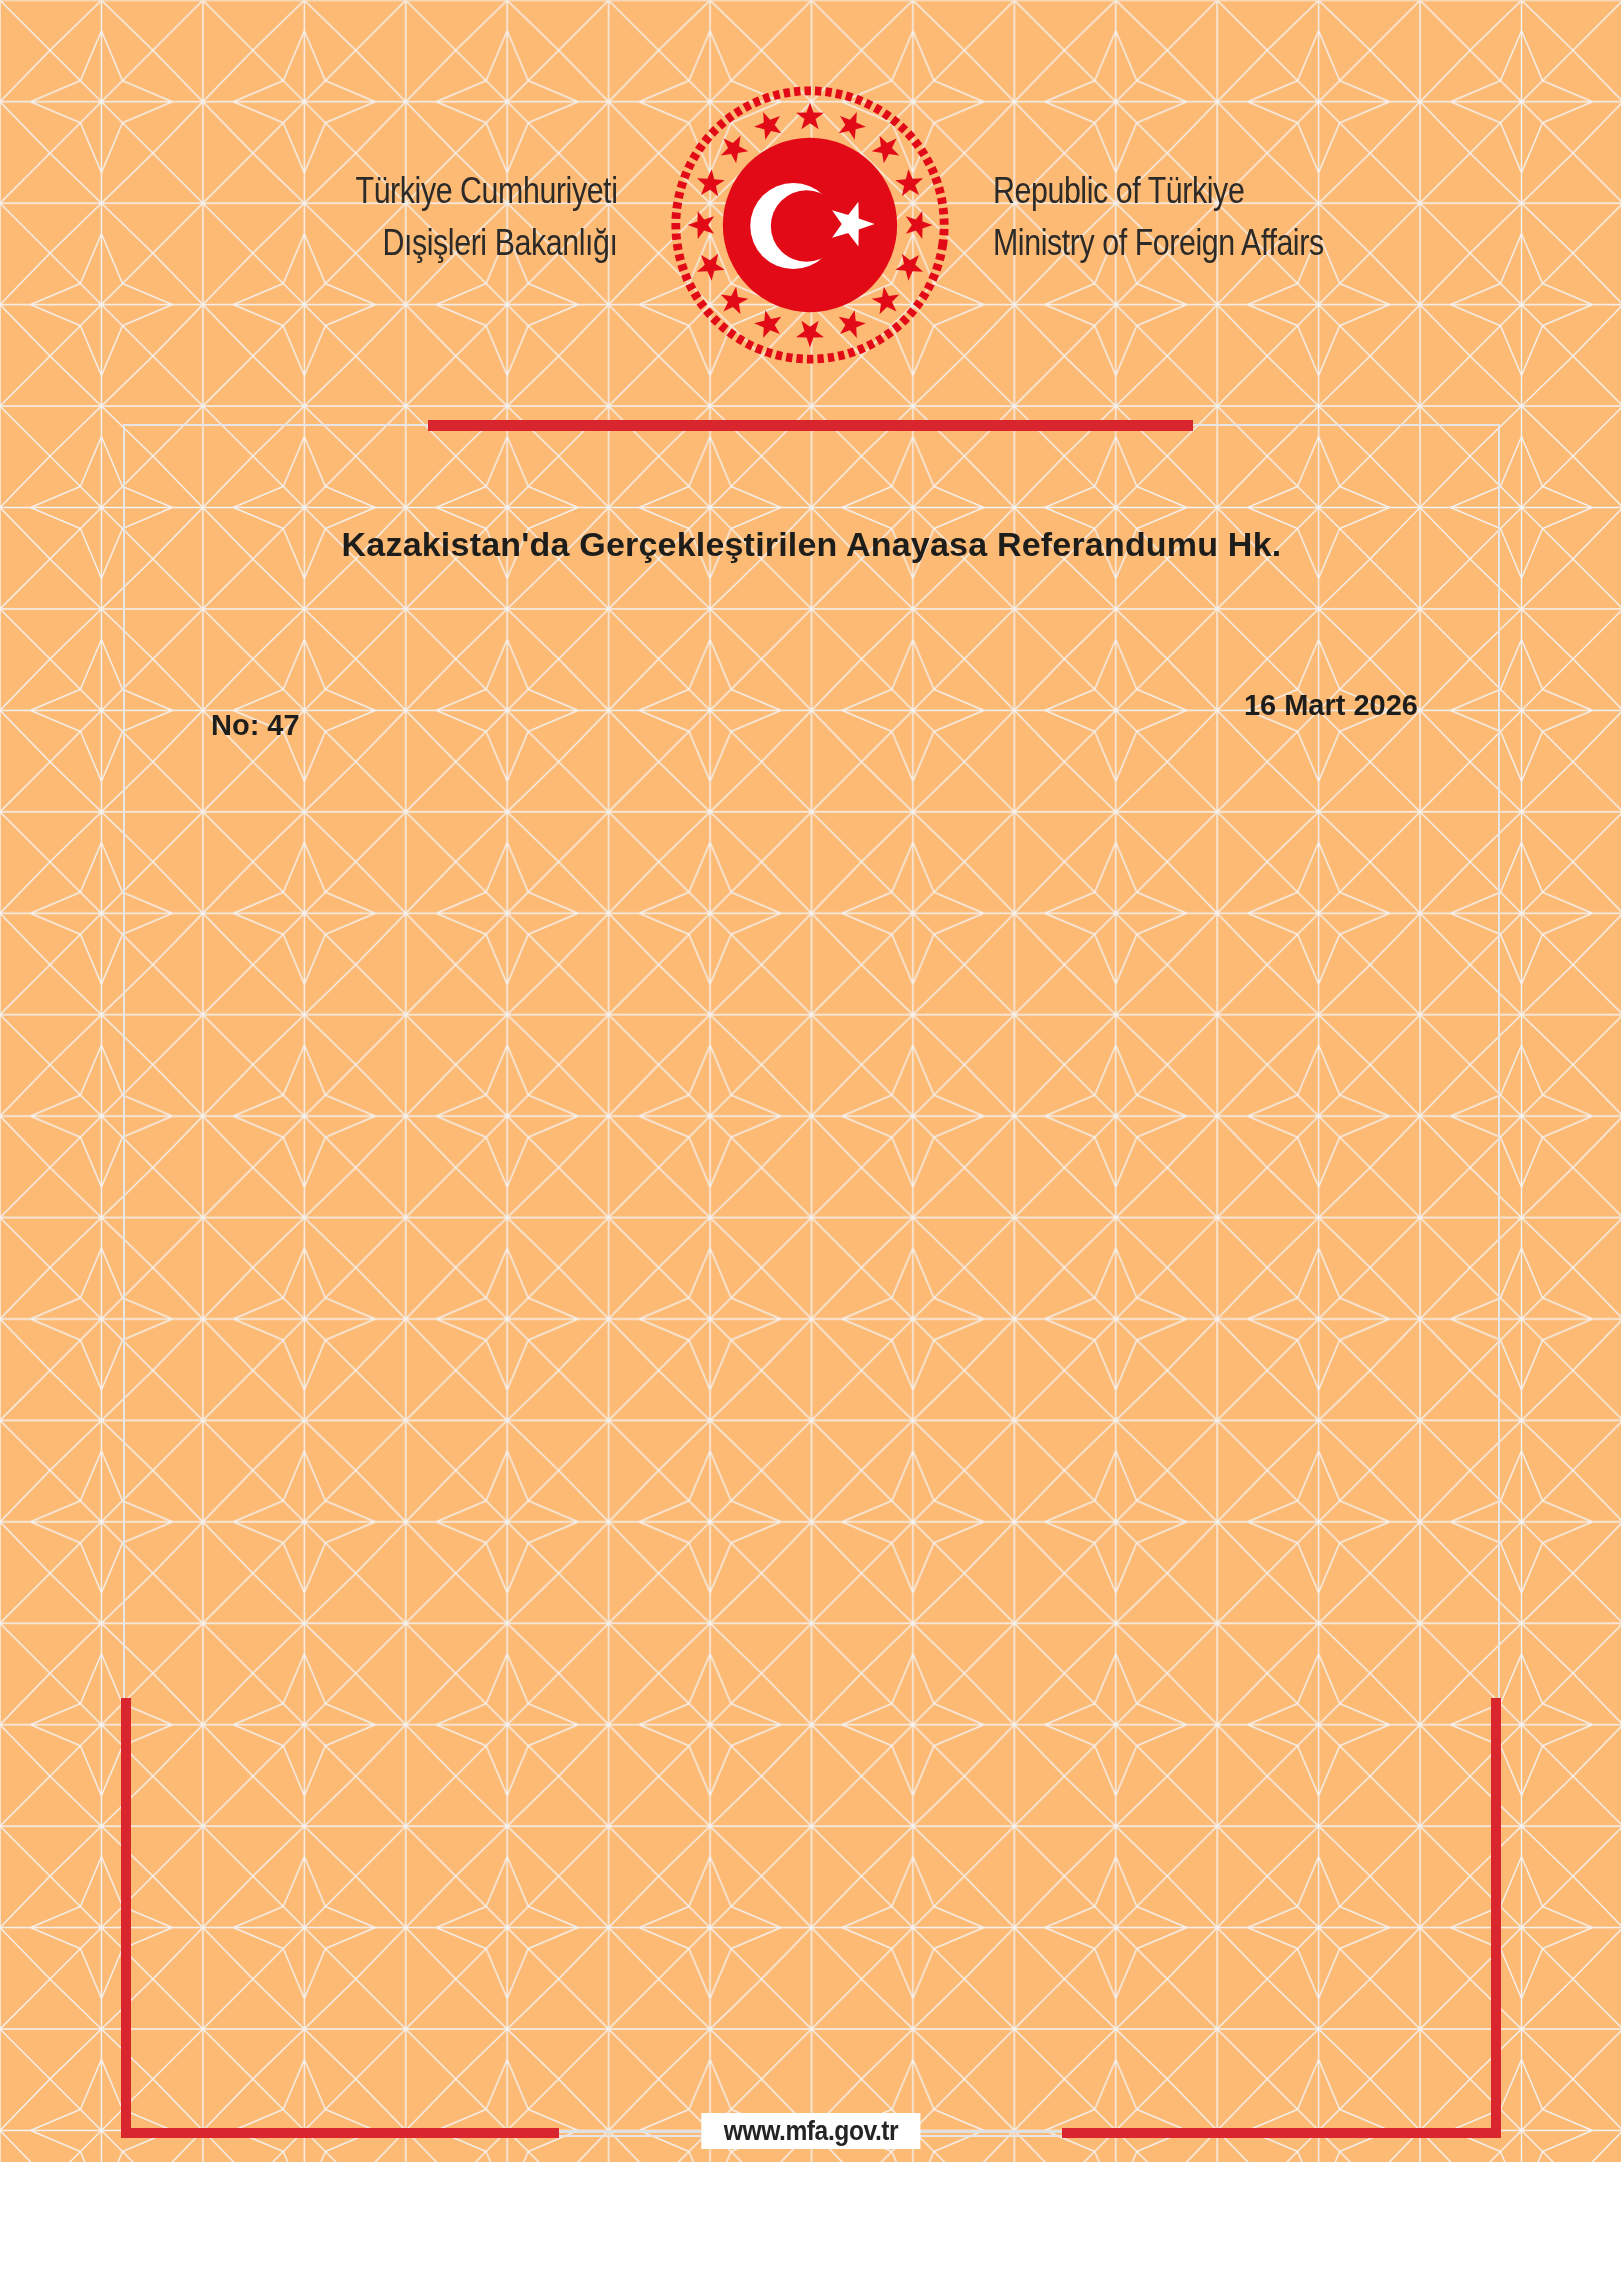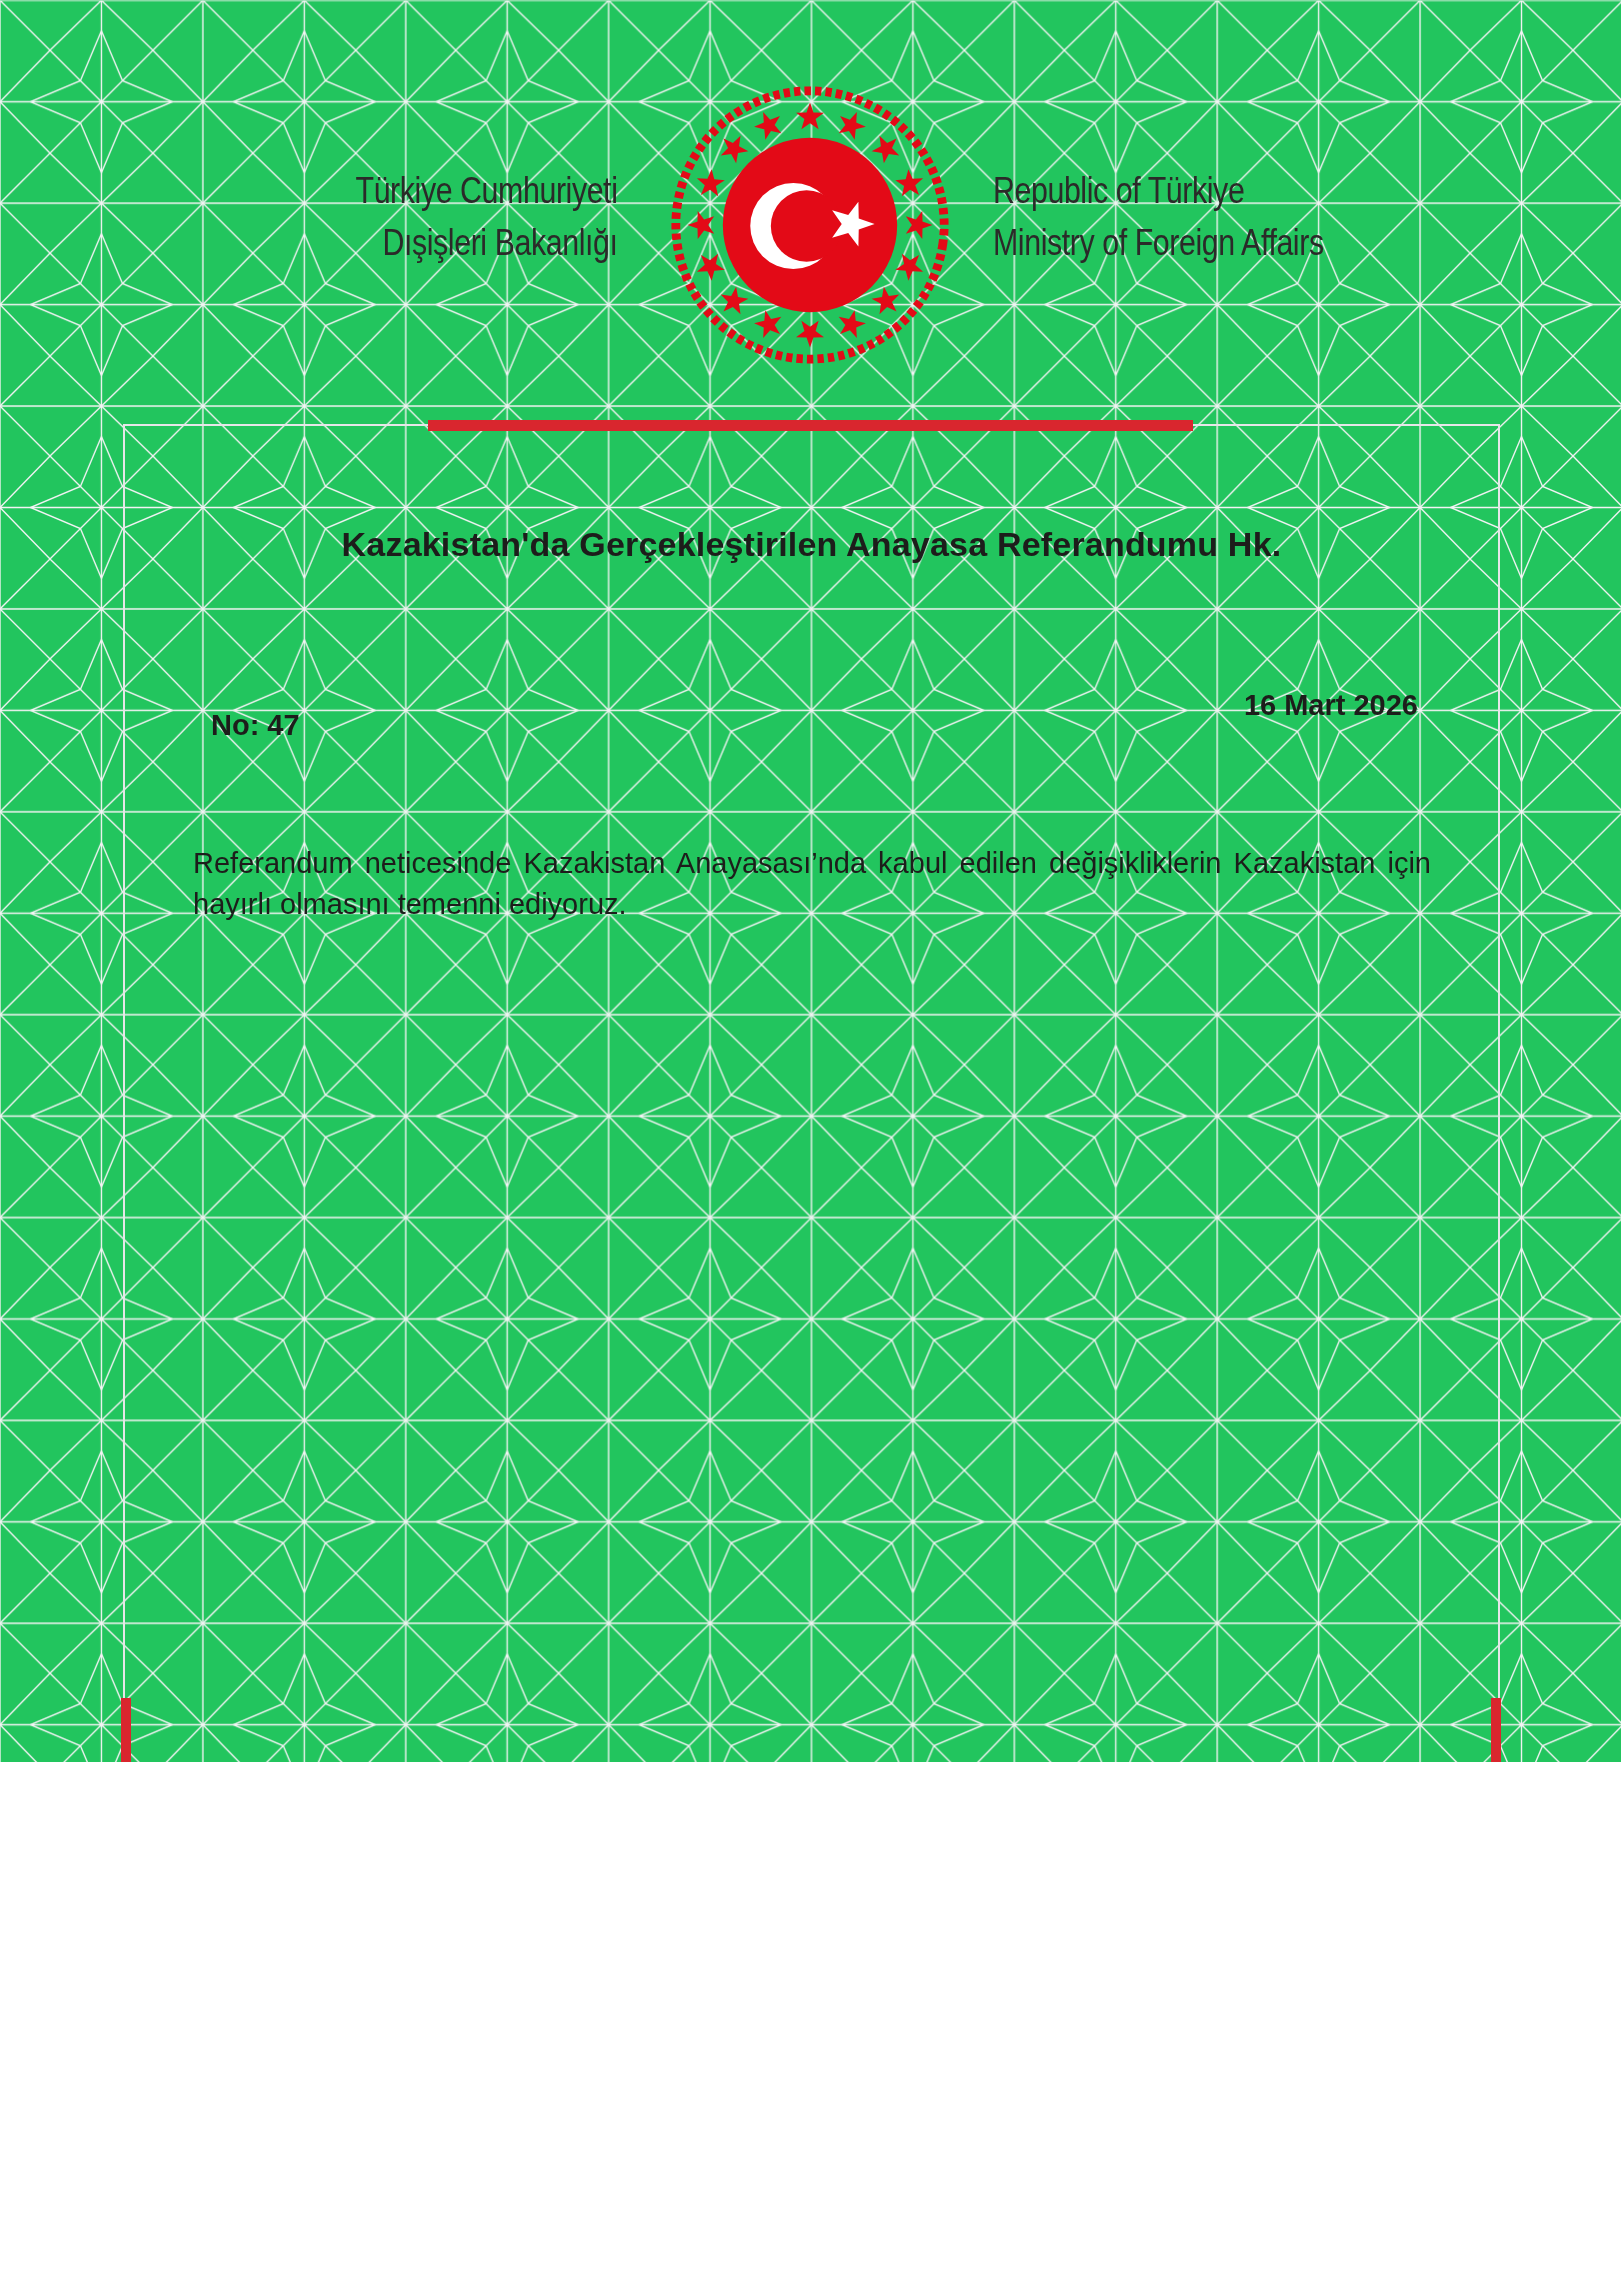--- a/index.html
+++ b/index.html
@@ -8,22 +8,22 @@
     --border-gray:#e6e6e8;
     --line-gray:#dfe0e1;
     --text-dark:#2b2a29;
     --body-black:#1d1d1b;
   }
   *{margin:0;padding:0;box-sizing:border-box;}
   html,body{background:#fff;}
   body{font-family:"Liberation Sans","DejaVu Sans",sans-serif;}
   .page{
     position:relative;
-    width:1621px;height:1762px;
-    background:#22c55e;
+    width:1621px;height:2162px;
+    background:#fdba74;
     overflow:hidden;
   }
   .bg-pattern{position:absolute;left:0;top:0;z-index:0;}
   
   .header{position:absolute;left:0;top:0;width:1621px;height:412px;z-index:2;}
   .ministry-block{
     position:absolute;top:165px;
     color:var(--text-dark);
     font-size:37px;line-height:52px;font-weight:400;
     letter-spacing:-0.5px;white-space:nowrap;
@@ -143,20 +143,19 @@
   <div class="bar bar-br-h"></div>
 
   <h1 class="doc-title">Kazakistan'da Gerçekleştirilen Anayasa Referandumu Hk.</h1>
 
   <div class="doc-meta">
     <span class="doc-number">No: 47</span>
     <span class="doc-date">16 Mart 2026</span>
   </div>
 
   <div class="doc-body">
-    <p>Referandum neticesinde Kazakistan Anayasası’nda kabul edilen değişikliklerin Kazakistan için hayırlı olmasını temenni ediyoruz.</p>
   </div>
 
   <div class="footer-line"></div>
   <div class="website">www.mfa.gov.tr</div>
 
 </div>
 
 
 </body></html>

